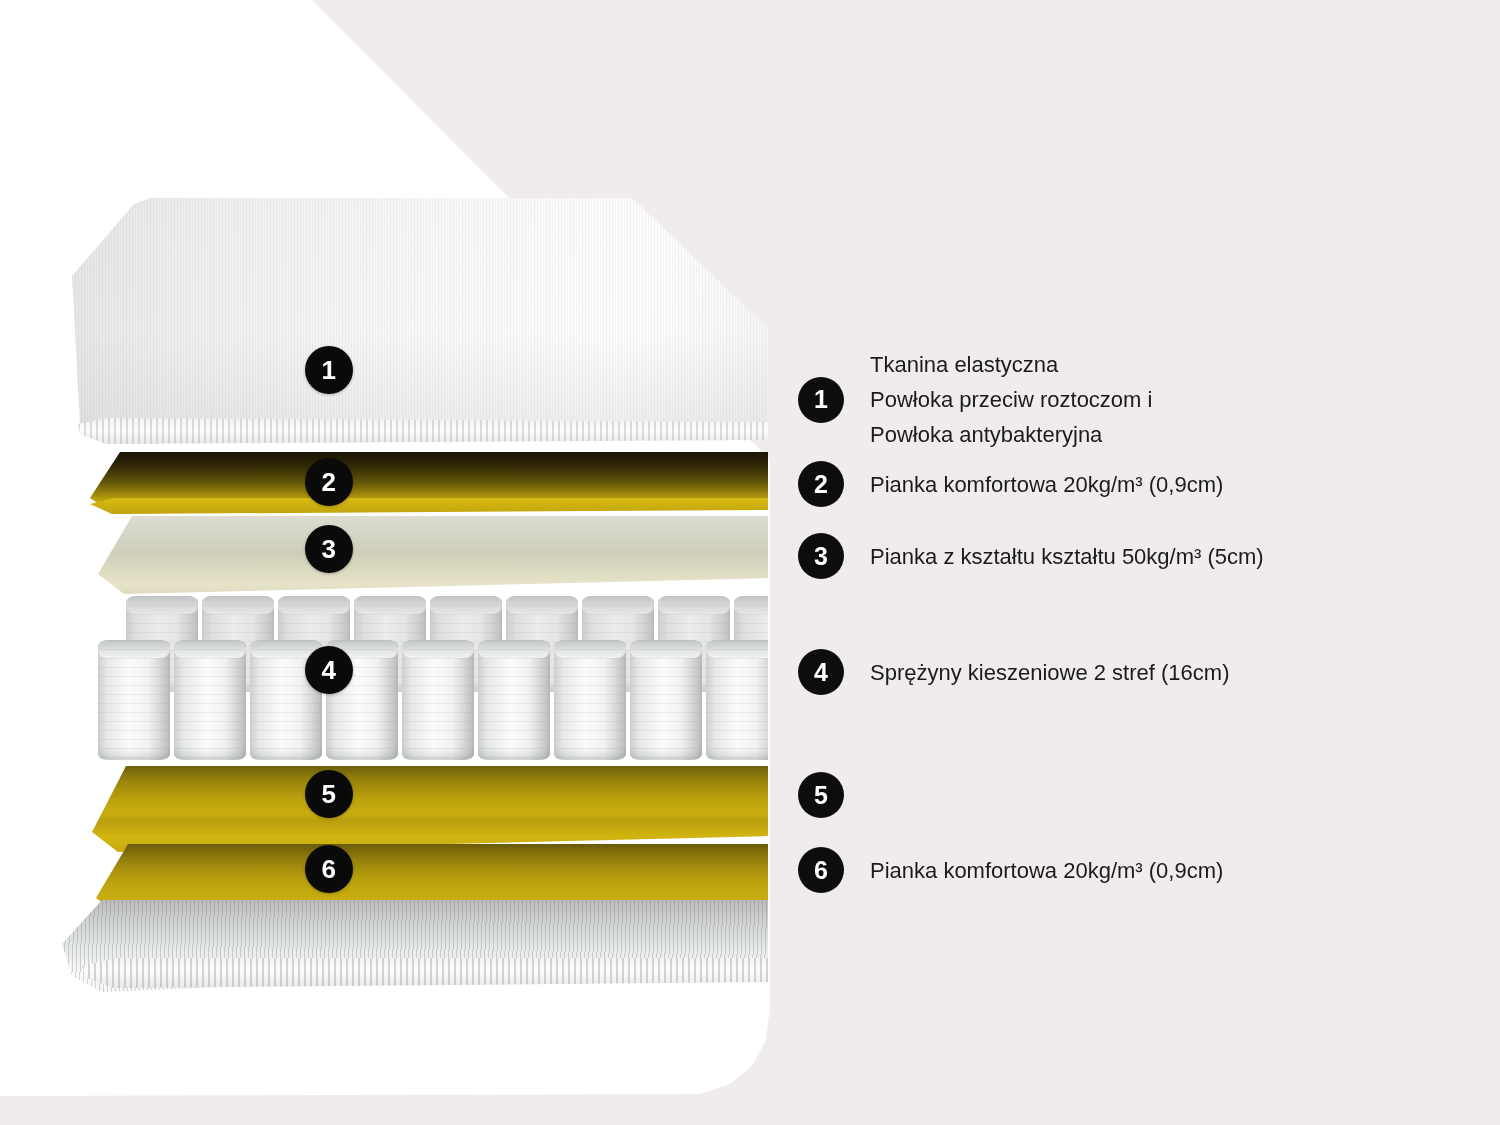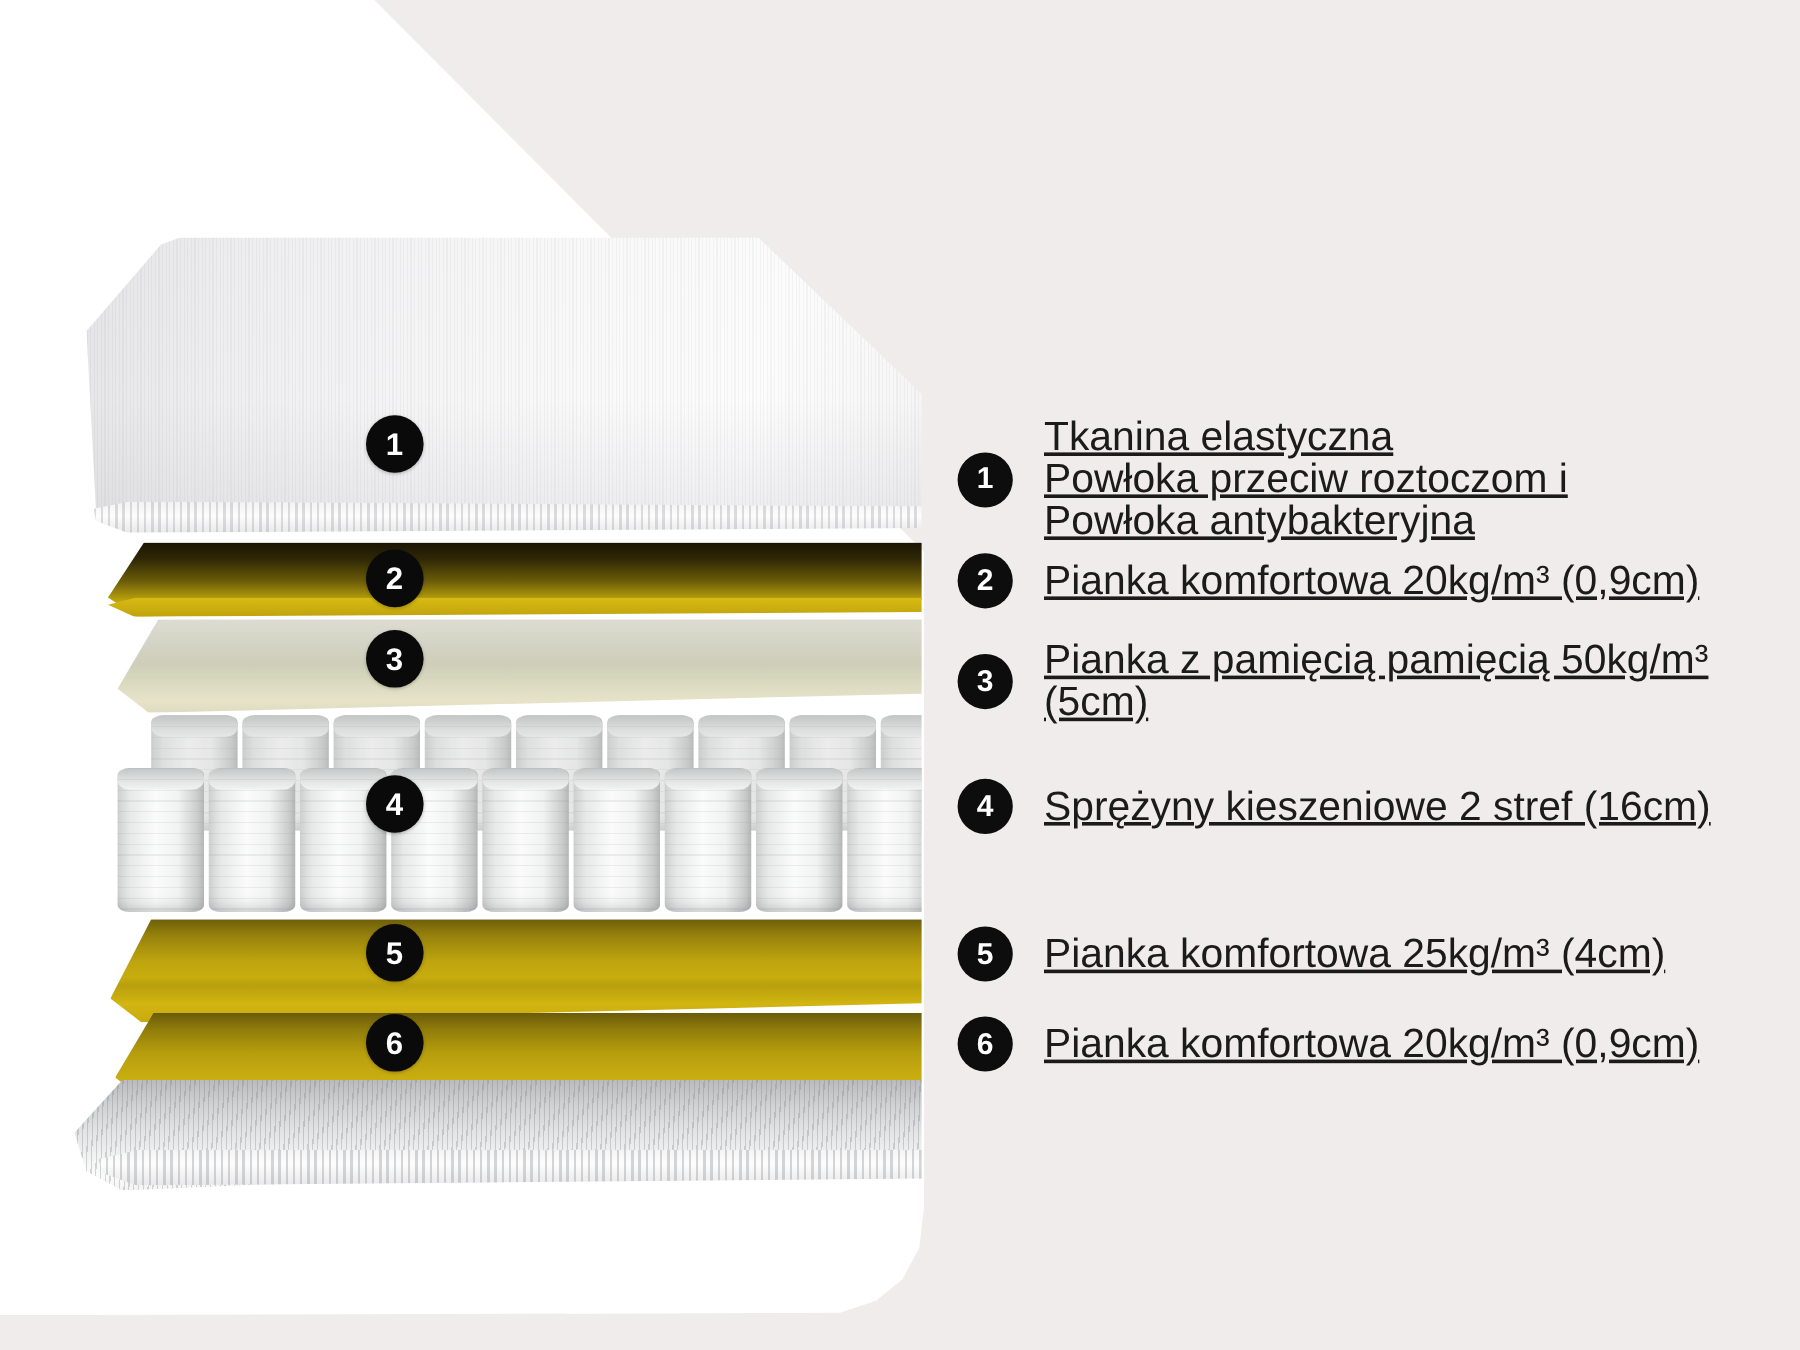--- a/index.html
+++ b/index.html
@@ -177,23 +177,22 @@
   .legend{position:absolute;left:798px;top:0;width:700px;height:1125px;}
   .legend-row{position:absolute;display:flex;align-items:center;}
   .legend-badge{
     width:46px;height:46px;border-radius:50%;
     background:#0d0d0d;color:#fff;flex:0 0 auto;
     display:flex;align-items:center;justify-content:center;
     font-size:25px;font-weight:700;line-height:1;
   }
   .legend-text{
     margin-left:26px;color:#1b1b1b;
-    font-size:34px;line-height:35px;font-weight:500;
+    font-size:22px;line-height:35px;font-weight:500;
     white-space:pre-line;
-    text-decoration:underline;
   }
 </style>
 </head>
 <body>
 
 <div id="stage">
 
   <div class="bg-white-panel"></div>
 
   <div class="mattress">
@@ -291,35 +290,34 @@
       <div class="legend-badge">
         <span>2</span>
       </div>
       <div class="legend-text">Pianka komfortowa 20kg/m³ (0,9cm)</div>
     </div>
 
     <div class="legend-row" style="left:0;top:533px;">
       <div class="legend-badge">
         <span>3</span>
       </div>
-      <div class="legend-text">Pianka z pamięcią pamięcią 50kg/m³ (5cm)</div>
+      <div class="legend-text">Pianka z kształtu kształtu 50kg/m³ (5cm)</div>
     </div>
 
     <div class="legend-row" style="left:0;top:649px;">
       <div class="legend-badge">
         <span>4</span>
       </div>
       <div class="legend-text">Sprężyny kieszeniowe 2 stref (16cm)</div>
     </div>
 
     <div class="legend-row" style="left:0;top:772px;">
       <div class="legend-badge">
         <span>5</span>
       </div>
-      <div class="legend-text">Pianka komfortowa 25kg/m³ (4cm)</div>
     </div>
 
     <div class="legend-row" style="left:0;top:847px;">
       <div class="legend-badge">
         <span>6</span>
       </div>
       <div class="legend-text">Pianka komfortowa 20kg/m³ (0,9cm)</div>
     </div>
 
   </div>

